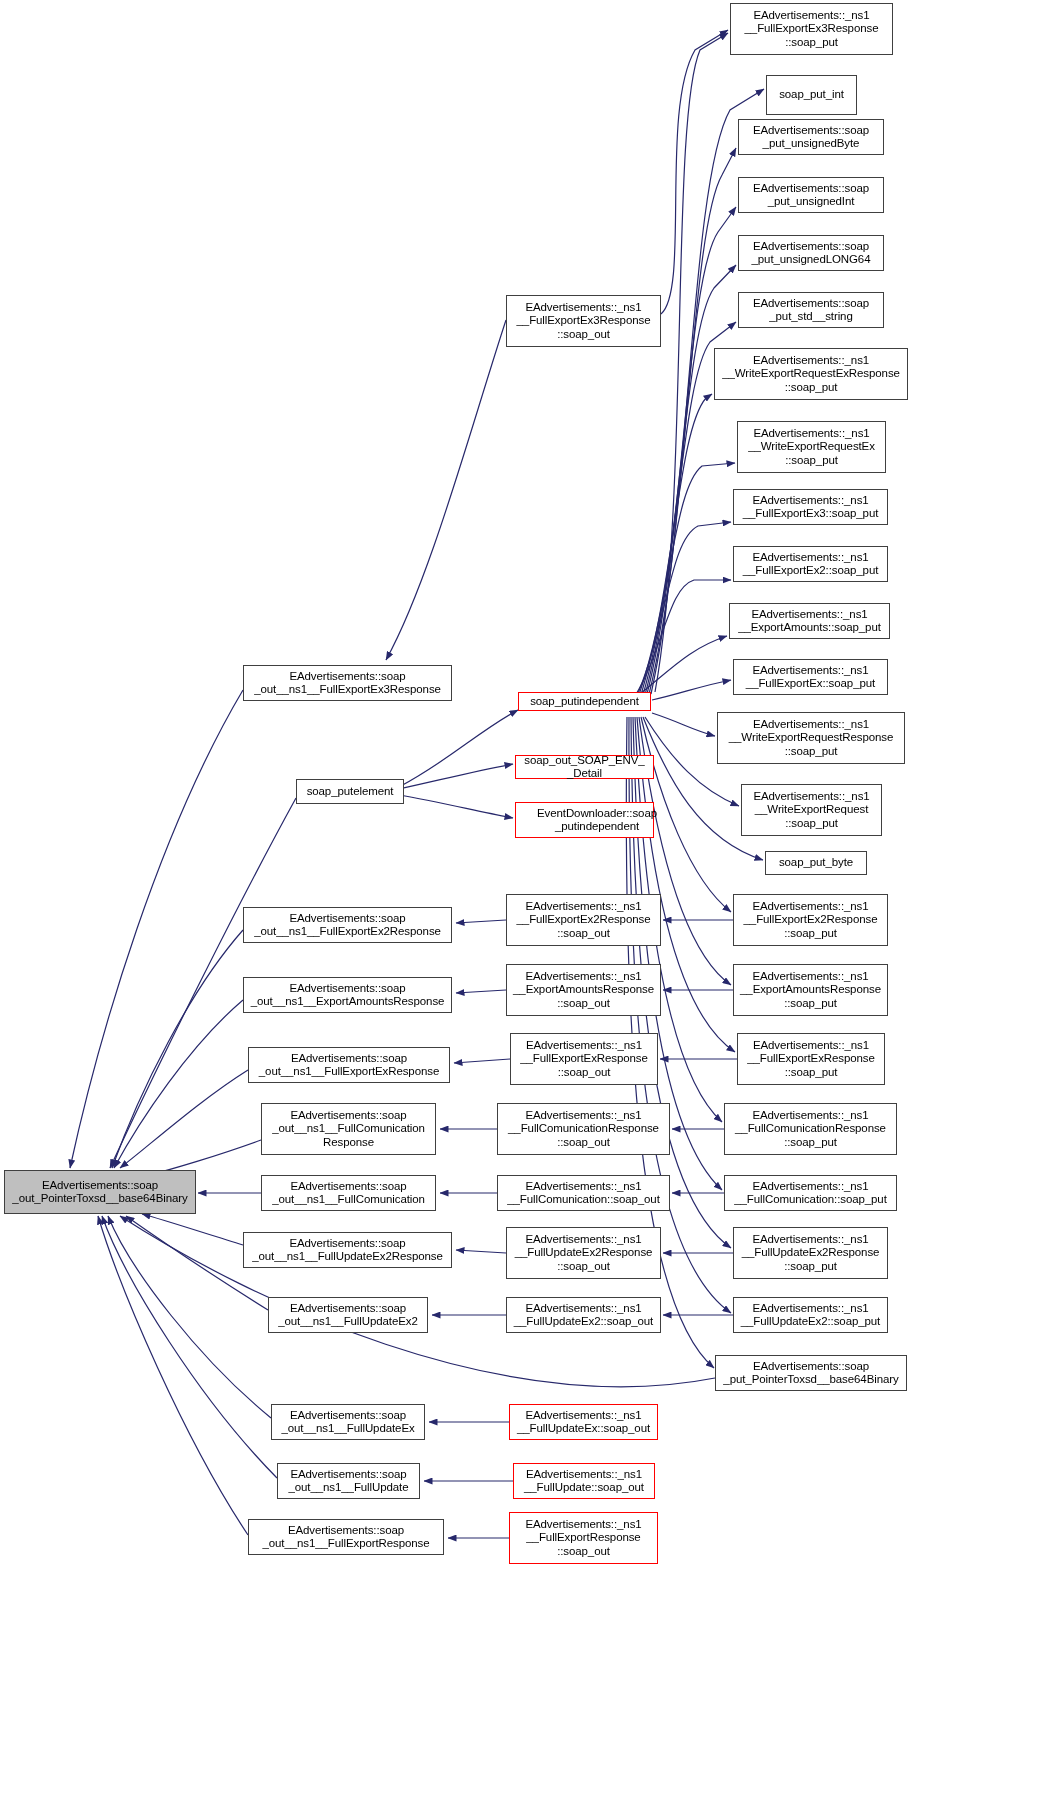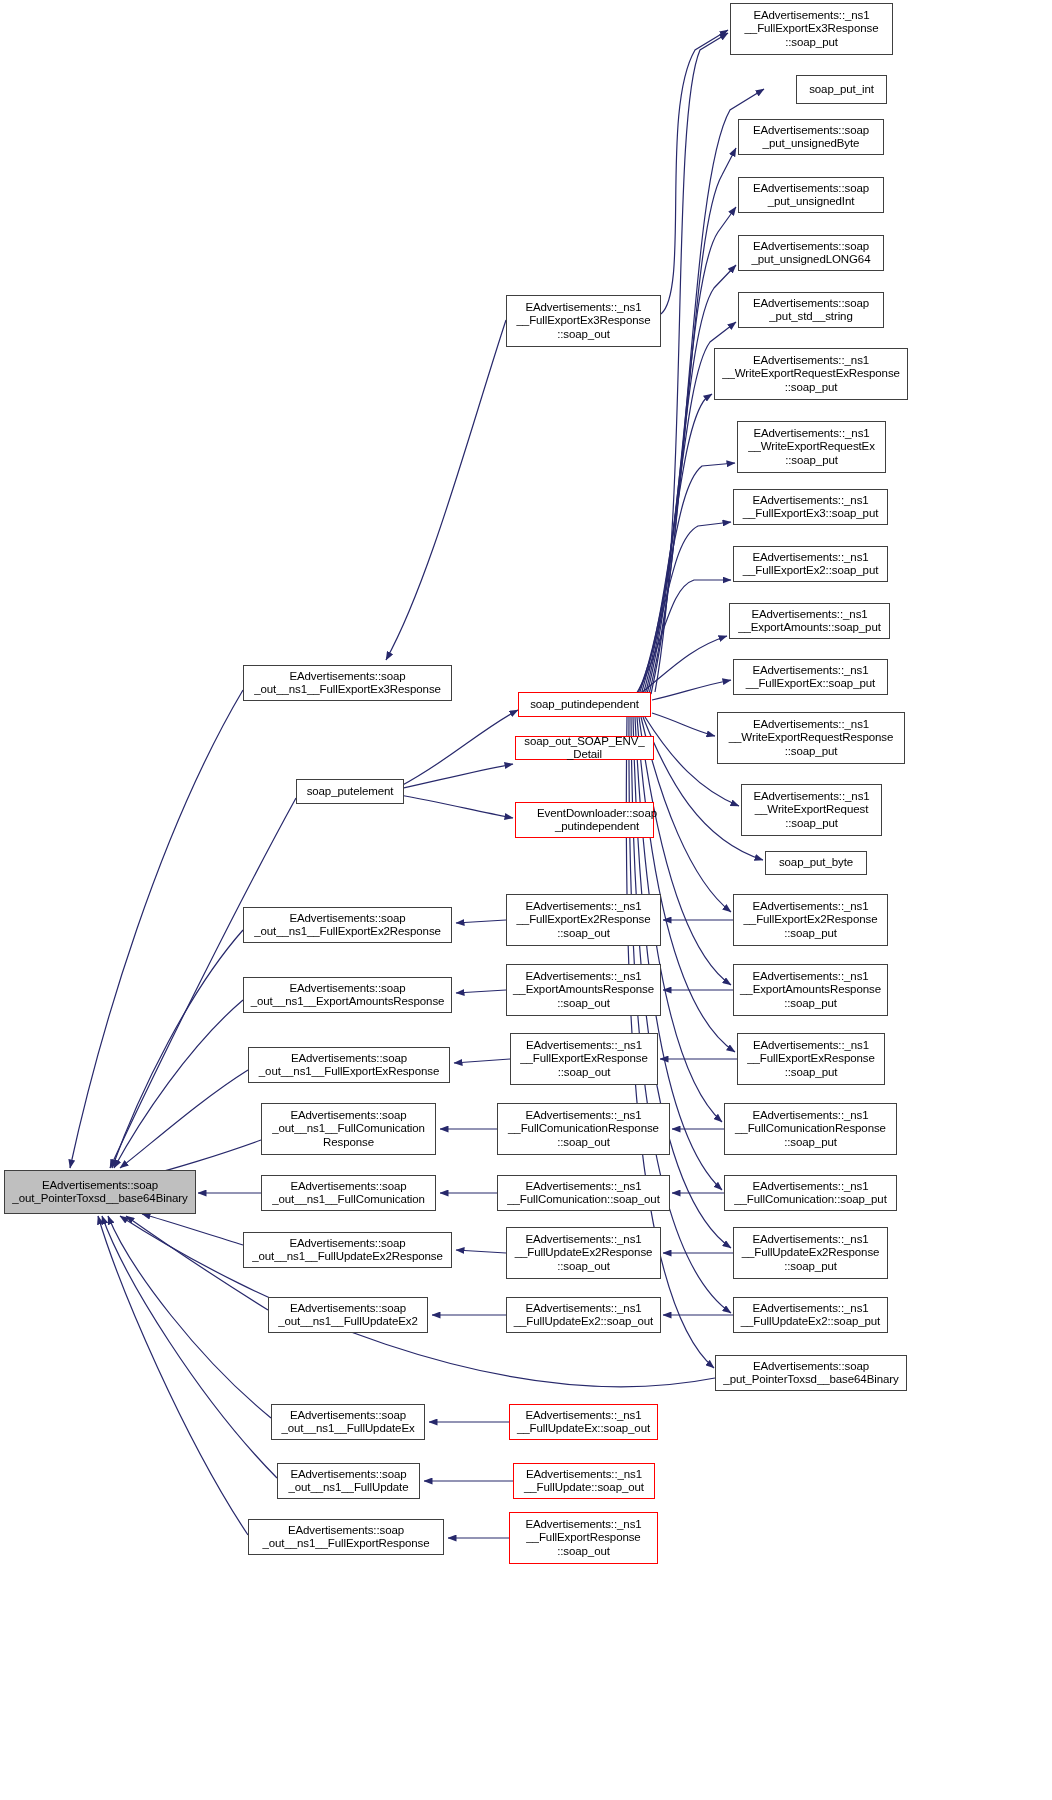--- a/index.html
+++ b/index.html
@@ -116,32 +116,32 @@
       <path d="M 733,1315 L 663,1315" fill="none" stroke="#27286b" stroke-width="1.2" marker-end="url(#arrowhead)"></path>
       <path d="M 509,1422 L 429,1422" fill="none" stroke="#27286b" stroke-width="1.2" marker-end="url(#arrowhead)"></path>
       <path d="M 513,1481 L 424,1481" fill="none" stroke="#27286b" stroke-width="1.2" marker-end="url(#arrowhead)"></path>
       <path d="M 509,1538 L 448,1538" fill="none" stroke="#27286b" stroke-width="1.2" marker-end="url(#arrowhead)"></path>
     </svg>
 <div class="node current" style="left: 4px; top: 1170px; width: 192px; height: 44px;">EAdvertisements::soap
 _out_PointerToxsd__base64Binary</div>
     <div class="node" style="left: 243px; top: 665px; width: 209px; height: 36px;">EAdvertisements::soap
 _out__ns1__FullExportEx3Response</div>
     <div class="node" style="left: 296px; top: 779px; width: 108px; height: 25px;">soap_putelement</div>
-    <div class="node red" style="left: 518px; top: 692px; width: 133px; height: 25px;">soap_putindependent</div>
-    <div class="node red" style="left: 515px; top: 736px; width: 139px; height: 24px;">soap_out_SOAP_ENV_
+    <div class="node red" style="left: 518px; top: 692px; width: 133px; height: 19px;">soap_putindependent</div>
+    <div class="node red" style="left: 515px; top: 755px; width: 139px; height: 24px;">soap_out_SOAP_ENV_
 _Detail</div>
     <div class="node red" style="left: 515px; top: 802px; width: 139px; height: 36px; padding-left: 28px;">EventDownloader::soap
 _putindependent</div>
     <div class="node" style="left: 506px; top: 295px; width: 155px; height: 52px;">EAdvertisements::_ns1
 __FullExportEx3Response
 ::soap_out</div>
     <div class="node" style="left: 730px; top: 3px; width: 163px; height: 52px;">EAdvertisements::_ns1
 __FullExportEx3Response
 ::soap_put</div>
-    <div class="node" style="left: 796px; top: 75px; width: 91px; height: 29px;">soap_put_int</div>
+    <div class="node" style="left: 766px; top: 75px; width: 91px; height: 40px;">soap_put_int</div>
     <div class="node" style="left: 738px; top: 119px; width: 146px; height: 36px;">EAdvertisements::soap
 _put_unsignedByte</div>
     <div class="node" style="left: 738px; top: 177px; width: 146px; height: 36px;">EAdvertisements::soap
 _put_unsignedInt</div>
     <div class="node" style="left: 738px; top: 235px; width: 146px; height: 36px;">EAdvertisements::soap
 _put_unsignedLONG64</div>
     <div class="node" style="left: 738px; top: 292px; width: 146px; height: 36px;">EAdvertisements::soap
 _put_std__string</div>
     <div class="node" style="left: 714px; top: 348px; width: 194px; height: 52px;">EAdvertisements::_ns1
 __WriteExportRequestExResponse

